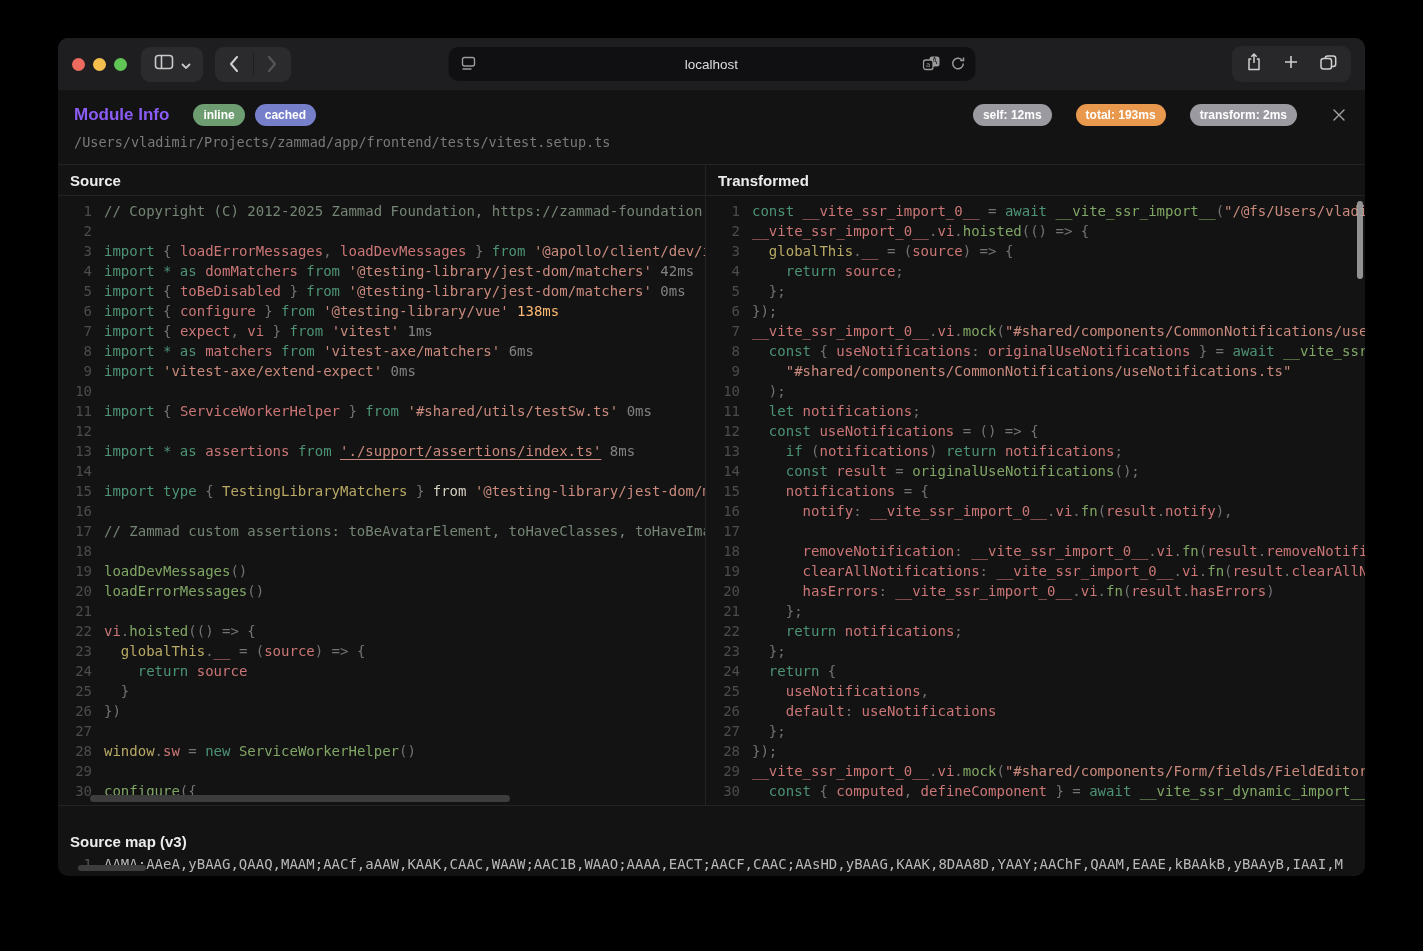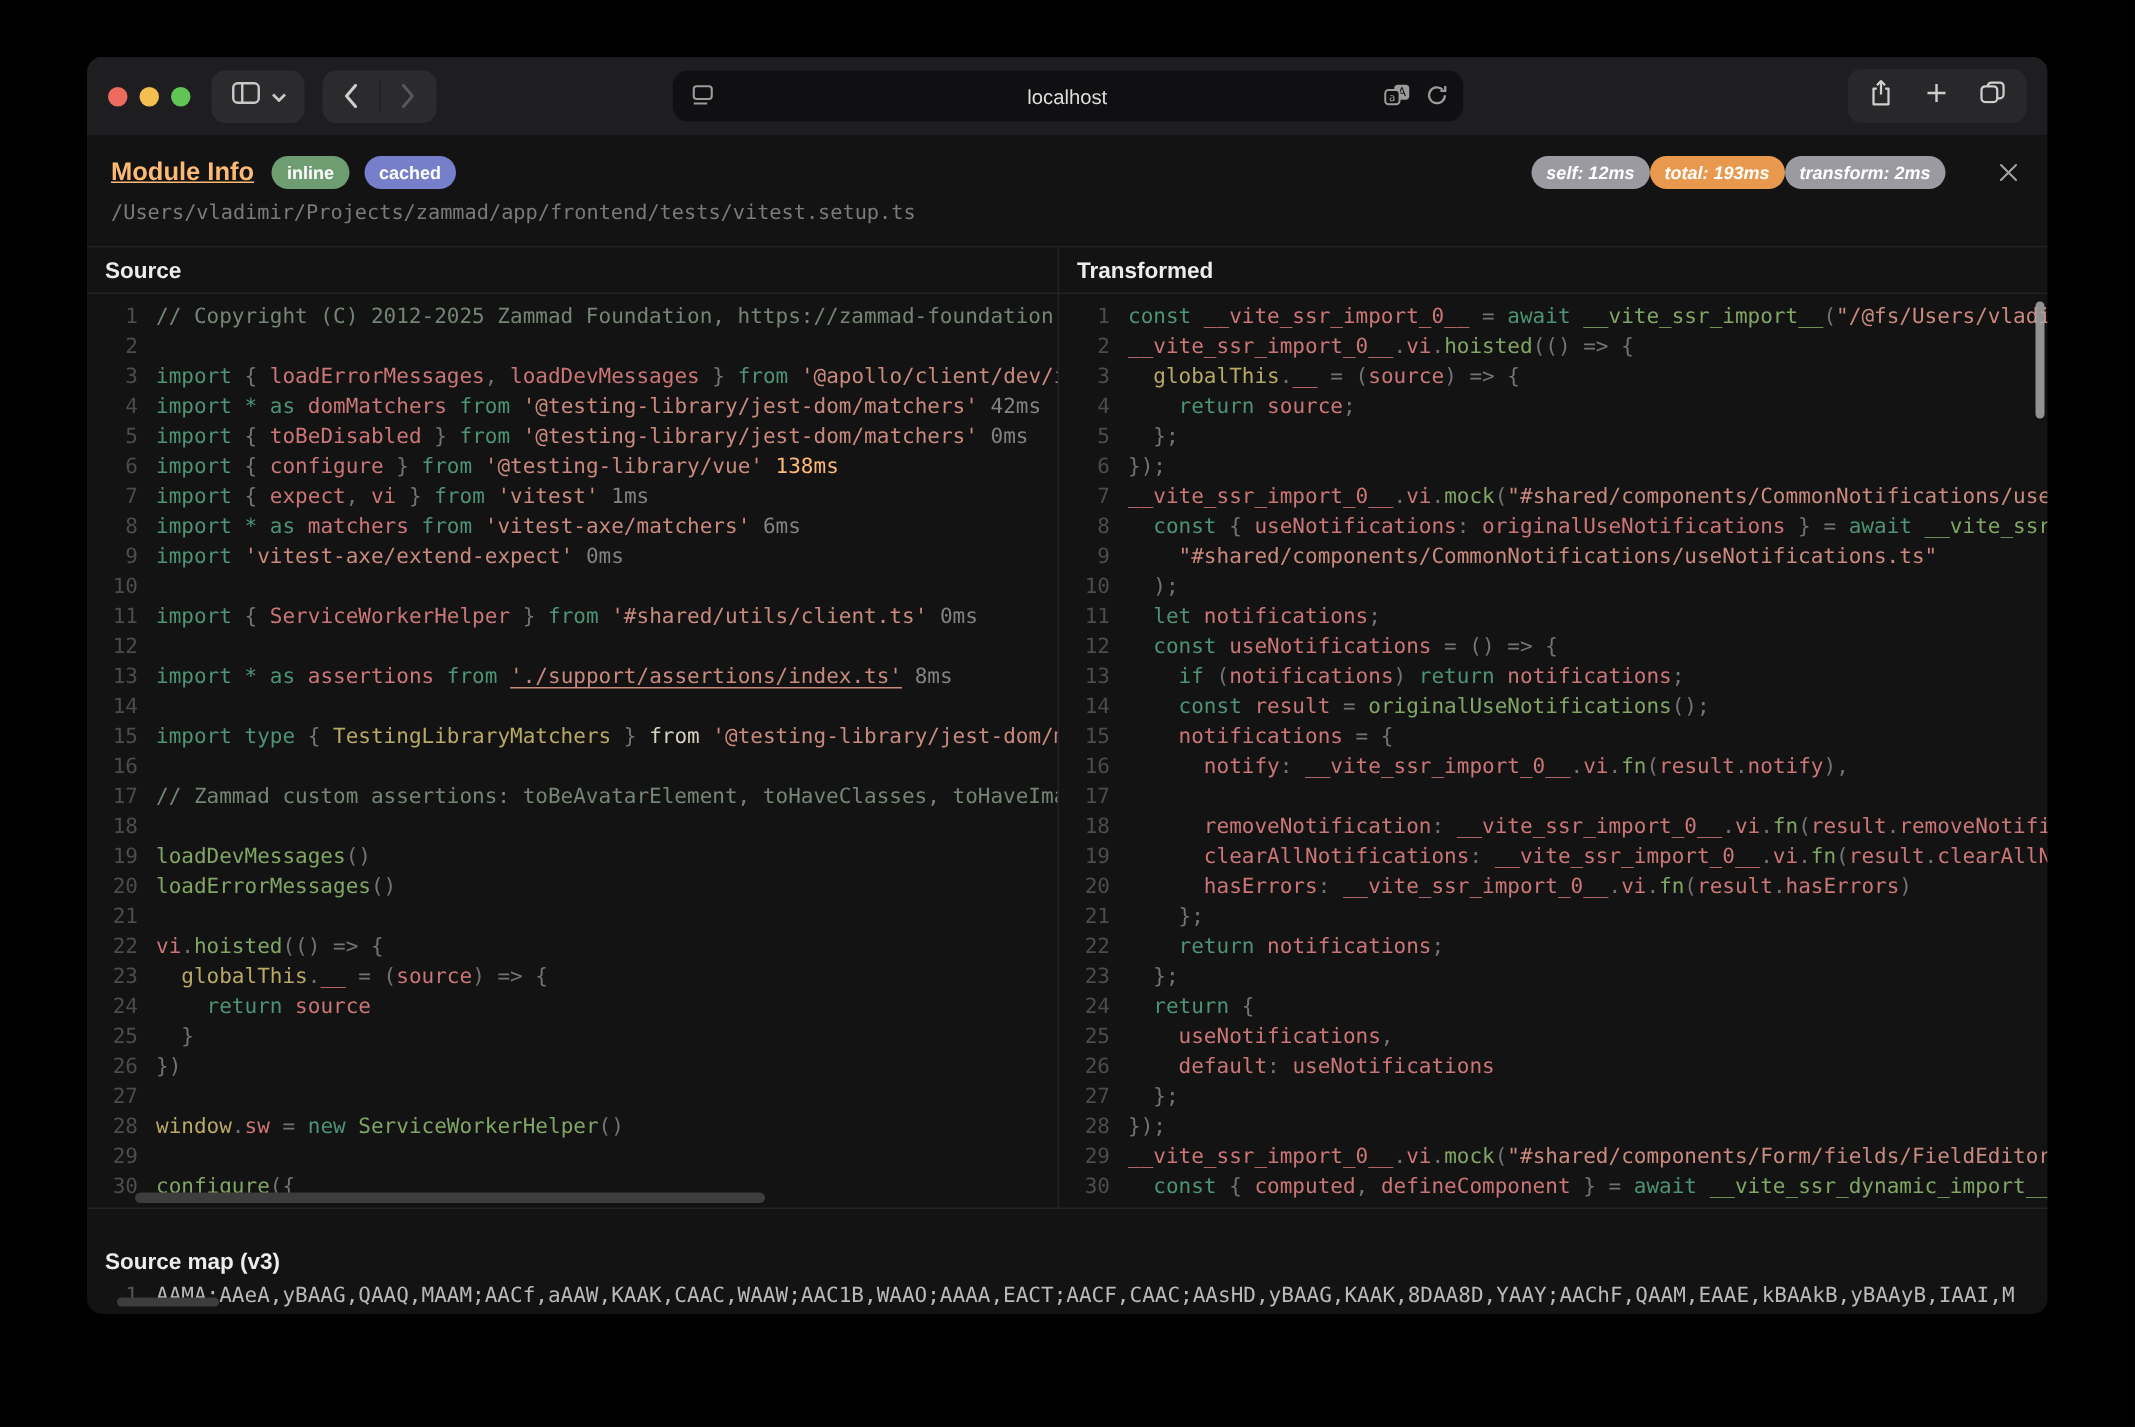--- a/index.html
+++ b/index.html
@@ -25,26 +25,26 @@
                 display:flex; align-items:center; justify-content:center; }
   .addressbar .url { color:#dedede; font-size:13.5px; }
   .ab-left { position:absolute; left:12px; top:8px; }
   .ab-right { position:absolute; right:10px; top:9px; display:flex; gap:10px; align-items:center; }
   .right-group { margin-left:auto; height:36px; background:#28282a; border-radius:9px;
                  display:flex; align-items:center; padding:0 14px; gap:22px; }
 
   
   .modhead { padding:14px 16px 14px; }
   .title-row { display:flex; align-items:center; gap:10px; }
-  .title-row h1 { font-size:17px; font-weight:bold; color:#fdba74; margin-right:2px;text-decoration:underline; }
+  .title-row h1 { font-size:17px; font-weight:bold; color:#8b5cf6; margin-right:14px; }
   .badge { height:22px; border-radius:11px; padding:0 10px; display:flex; align-items:center;
            color:#fff; font-size:12px; font-weight:bold; }
   .badge.green{background:#6e9d72}.badge.indigo{background:#7680ca}
   .badge.gray{background:#9a9aa0}.badge.orange{background:#e9994d}
-  .timings { margin-left:auto; display:flex; gap:0; margin-right:22px;font-style:italic; }
+  .timings { margin-left:auto; display:flex; gap:24px; margin-right:22px; }
   .closebtn { width:20px; height:20px; display:flex; align-items:center; justify-content:center; cursor:pointer; }
   .path { margin-top:8px; font-family:"DejaVu Sans Mono",monospace; font-size:13.5px; color:#7a7a7a; }
 
   
   .panels { display:flex; border-top:1px solid #232323; height:641px; }
   .panel { display:flex; flex-direction:column; min-width:0; }
   .panel-source { width:648px; border-right:1px solid #232323; }
   .panel-transformed { flex:1; position:relative; }
   .panel-header { padding:7px 12px 6px; font-size:15px; font-weight:bold; color:#ececec;
                   border-bottom:1px solid #232323; flex:0 0 auto; }
@@ -219,21 +219,21 @@
           <div class="line">
             <span class="ln">9</span>
             <span class="codetext"><span class="tk-k">import </span><span class="tk-s">'vitest-axe/extend-expect'</span><span class="tk-t"> 0ms</span></span>
           </div>
           <div class="line">
             <span class="ln">10</span>
             <span class="codetext"></span>
           </div>
           <div class="line">
             <span class="ln">11</span>
-            <span class="codetext"><span class="tk-k">import </span><span class="tk-p">{ </span><span class="tk-v">ServiceWorkerHelper</span><span class="tk-p"> } </span><span class="tk-k">from </span><span class="tk-s">'#shared/utils/client.ts'</span><span class="tk-t"> 0ms</span></span>
+            <span class="codetext"><span class="tk-k">import </span><span class="tk-p">{ </span><span class="tk-v">ServiceWorkerHelper</span><span class="tk-p"> } </span><span class="tk-k">from </span><span class="tk-s">'#shared/utils/testSw.ts'</span><span class="tk-t"> 0ms</span></span>
           </div>
           <div class="line">
             <span class="ln">12</span>
             <span class="codetext"></span>
           </div>
           <div class="line">
             <span class="ln">13</span>
             <span class="codetext"><span class="tk-k">import </span><span class="tk-k">* as </span><span class="tk-v">assertions </span><span class="tk-k">from </span><span class="tk-sl">'./support/assertions/index.ts'</span><span class="tk-t"> 8ms</span></span>
           </div>
           <div class="line">

